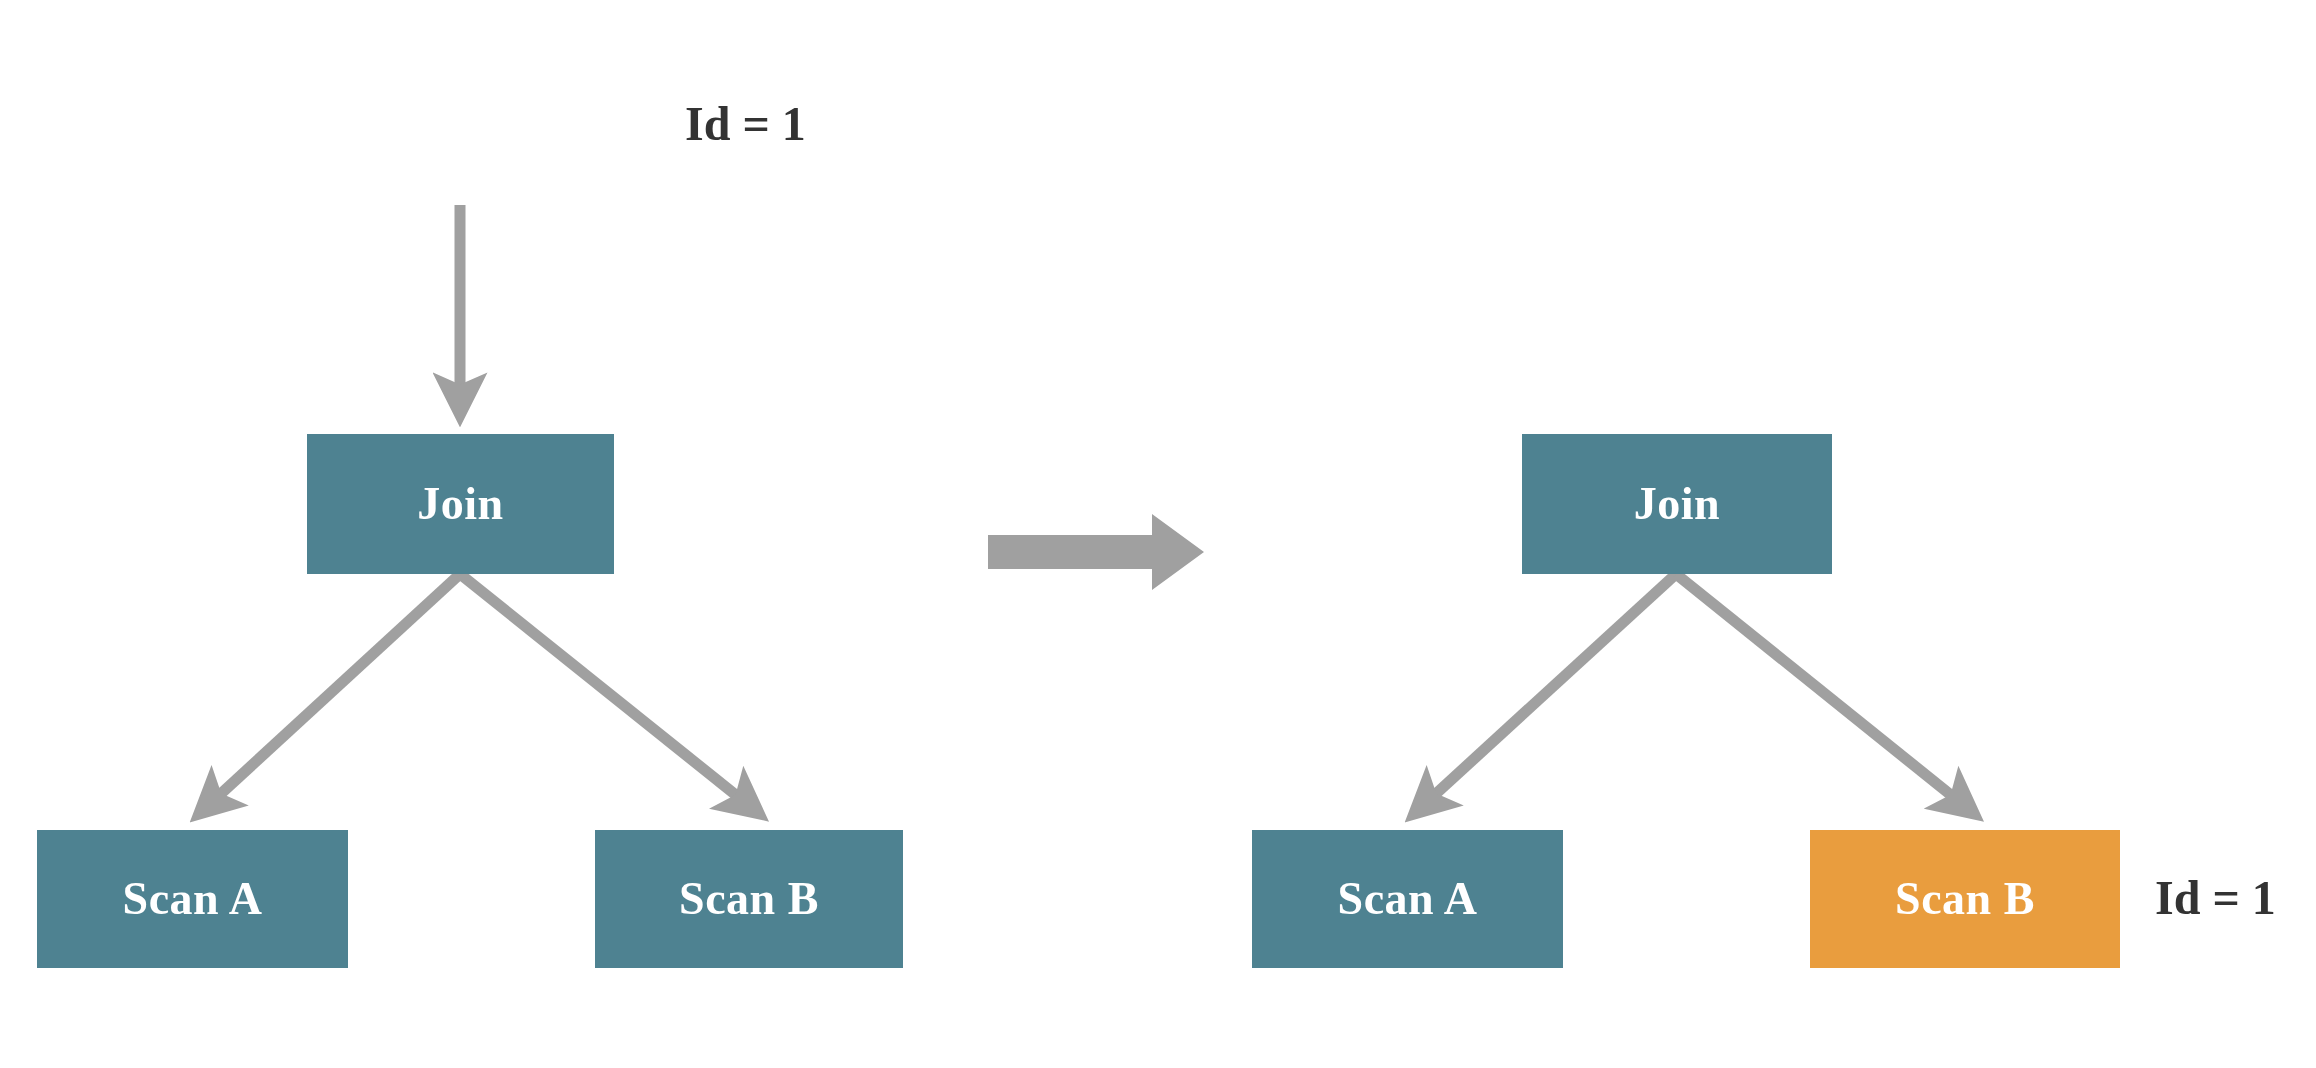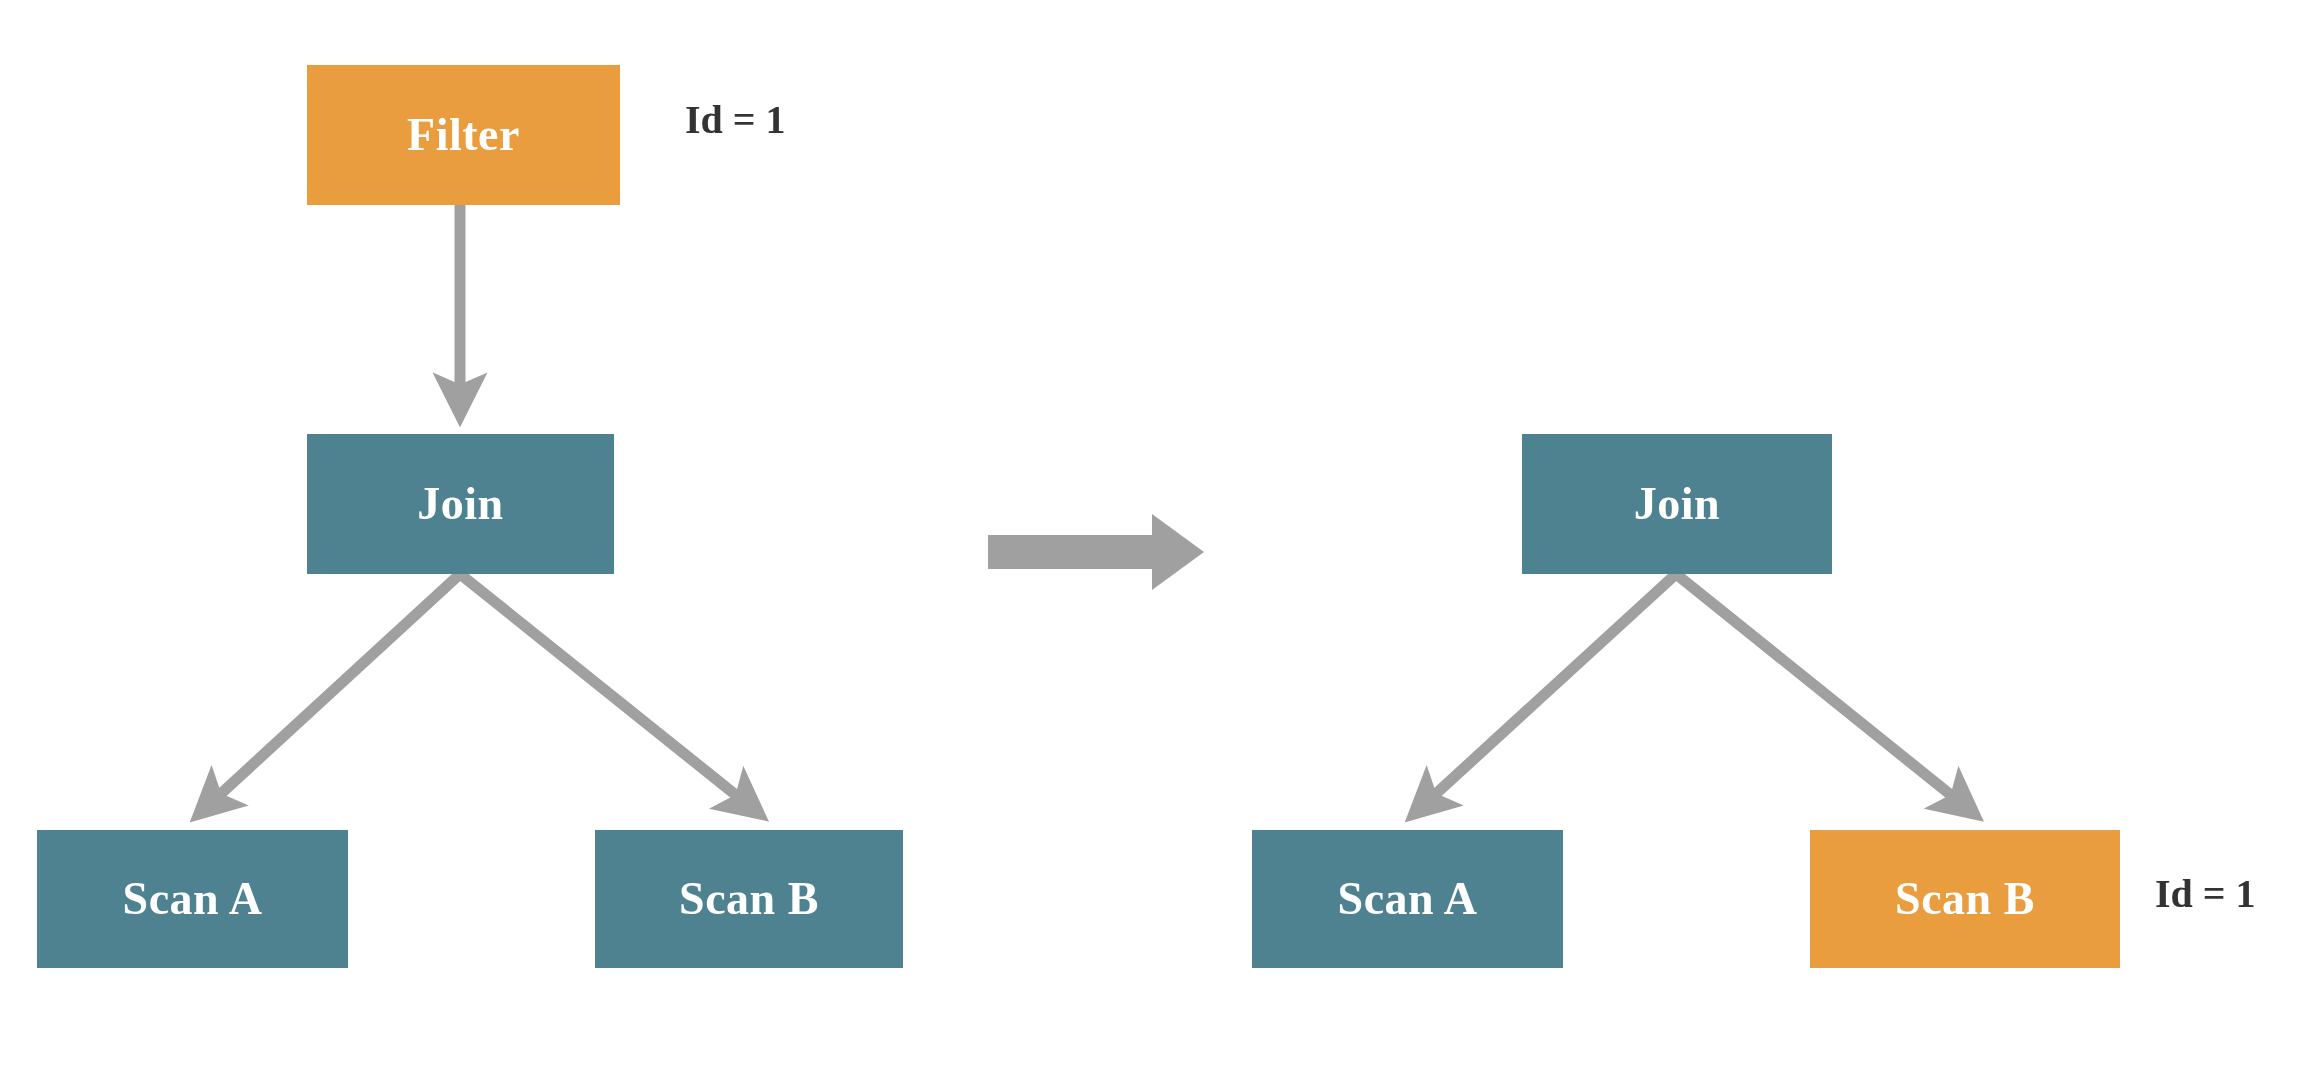--- a/index.html
+++ b/index.html
@@ -39,21 +39,21 @@
     box-sizing: border-box;
     z-index: 2;
   }
   .node.teal  { background: #4E8291; text-align: center; }
   .node.orange{ background: #E99D3E; }
 
   .id-label {
     position: absolute;
     color: #333333;
     font-weight: bold;
-    font-size: 40px;
+    font-size: 48px;
     line-height: 1;
     white-space: nowrap;
     font-family: "Liberation Serif", "DejaVu Serif", serif;
     z-index: 3;
   }
 
   
   #node-l-filter { left: 307px; top: 65px;  width: 313px; height: 140px; }
   #node-l-join   { left: 307px; top: 434px; width: 307px; height: 140px; }
   #node-l-scana  { left: 37px;  top: 830px; width: 311px; height: 138px; }
@@ -84,21 +84,20 @@
 
     <line x1="460" y1="574" x2="757" y2="812" stroke="#A0A0A0" stroke-width="11" marker-end="url(#ah)"></line>
 
     <path d="M988,535 L1152,535 L1152,514 L1204,552 L1152,590 L1152,569 L988,569 Z" fill="#A0A0A0"></path>
 
     <line x1="1676" y1="574" x2="1416" y2="812" stroke="#A0A0A0" stroke-width="11" marker-end="url(#ah)"></line>
 
     <line x1="1676" y1="574" x2="1972" y2="812" stroke="#A0A0A0" stroke-width="11" marker-end="url(#ah)"></line>
   </svg>
 
-  <div class="node orange" id="node-l-filter">Filter</div>
 
   <div class="id-label" id="label-l-filter">Id = 1</div>
 
   <div class="node teal" id="node-l-join">Join</div>
 
   <div class="node teal" id="node-l-scana">Scan A</div>
 
   <div class="node teal" id="node-l-scanb">Scan B</div>
 
   <div class="node teal" id="node-r-join">Join</div>

